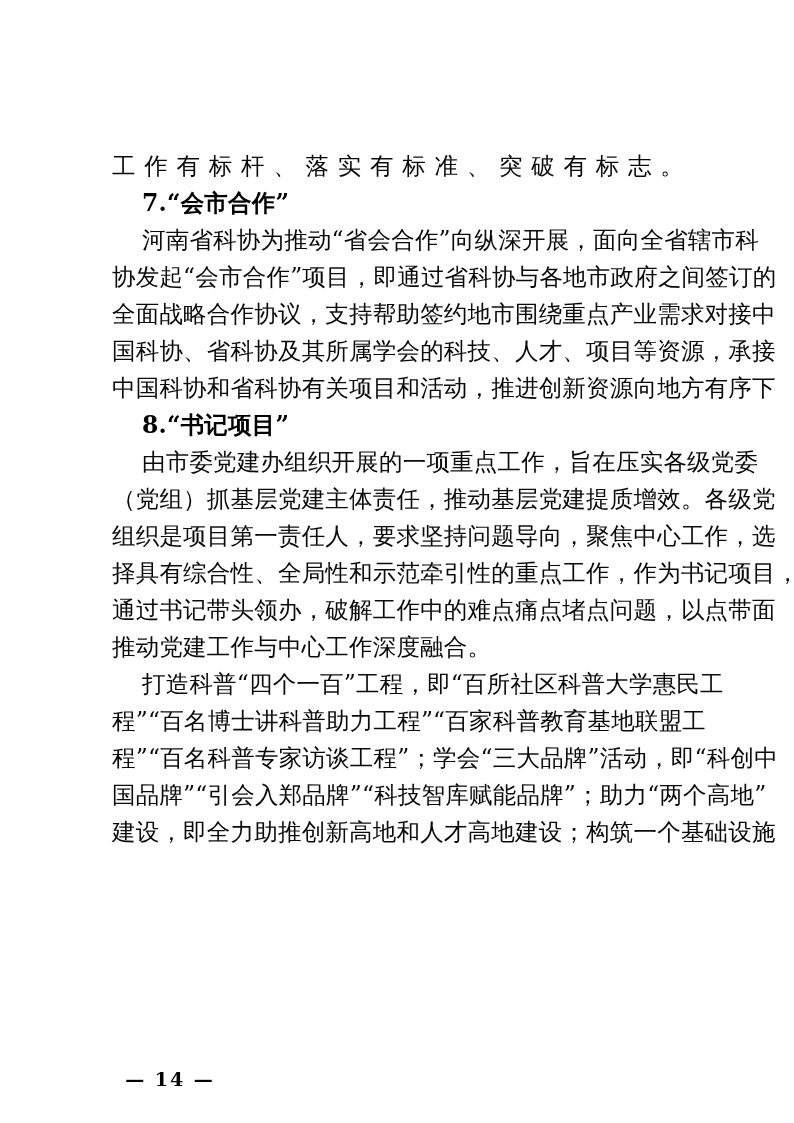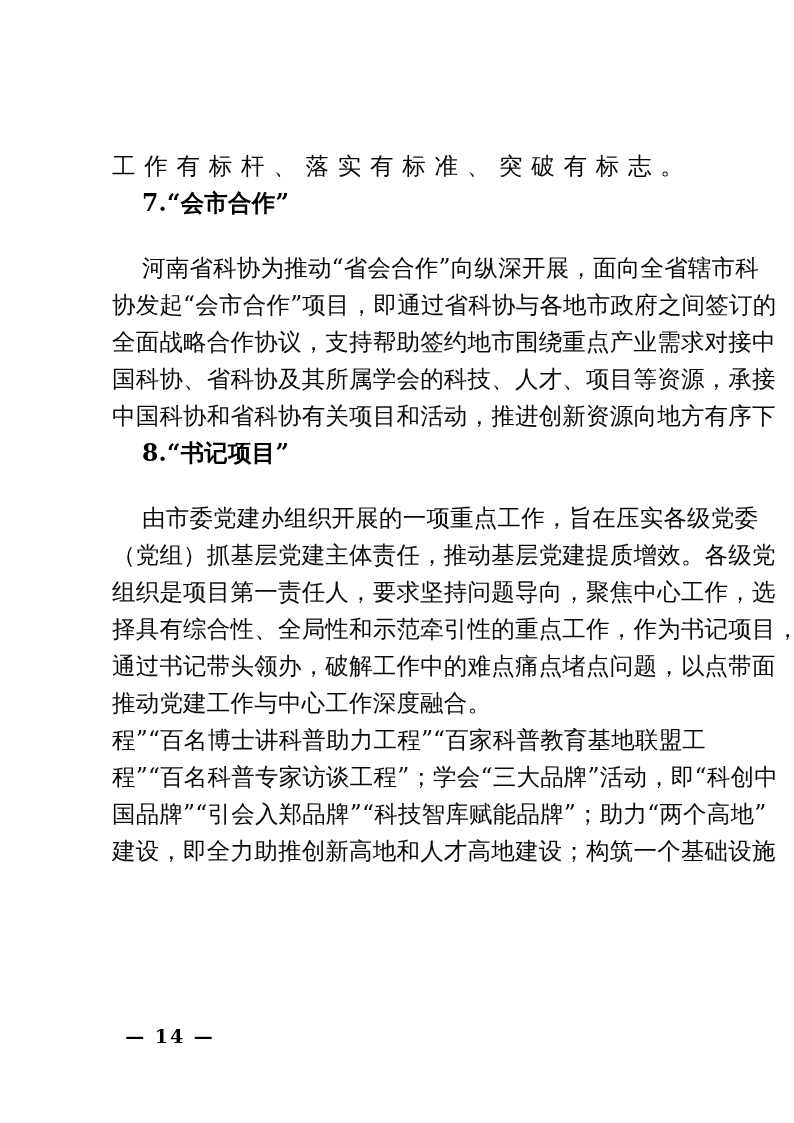--- a/index.html
+++ b/index.html
@@ -40,36 +40,35 @@
     display: flex;
     justify-content: space-between;
     white-space: normal;
   }
   .line.justify > span {
     display: inline-block;
   }
 
   .line.indent {
     padding-left: 30px;
-    margin-top: 28px;
   }
 
   .heading {
     font-size: 23.5px;
     line-height: 37px;
     font-weight: bold;
     padding-left: 30px;
     white-space: nowrap;
     letter-spacing: 0.2px;
   }
 
   .footer {
     position: absolute;
     left: 0;
-    top: 1025px;
+    top: 1068px;
     width: 760px;
     text-align: center;
     font-size: 19px;
     font-weight: bold;
     letter-spacing: 2px;
     font-family: "DejaVu Serif", "Liberation Serif", serif;
   }
 
   .footer-inner {
     display: inline-block;
@@ -343,20 +342,21 @@
         <span>点</span>
         <span>问</span>
         <span>题</span>
         <span>，</span>
         <span>以</span>
         <span>点</span>
         <span>带</span>
         <span>面</span>
       </div>
       <div class="line">推动党建工作与中心工作深度融合。</div>
+      <div class="line indent">打造科普“四个一百”工程，即“百所社区科普大学惠民工</div>
       <div class="line justify">
         <span>程</span>
         <span>”</span>
         <span>“</span>
         <span>百</span>
         <span>名</span>
         <span>博</span>
         <span>士</span>
         <span>讲</span>
         <span>科</span>

